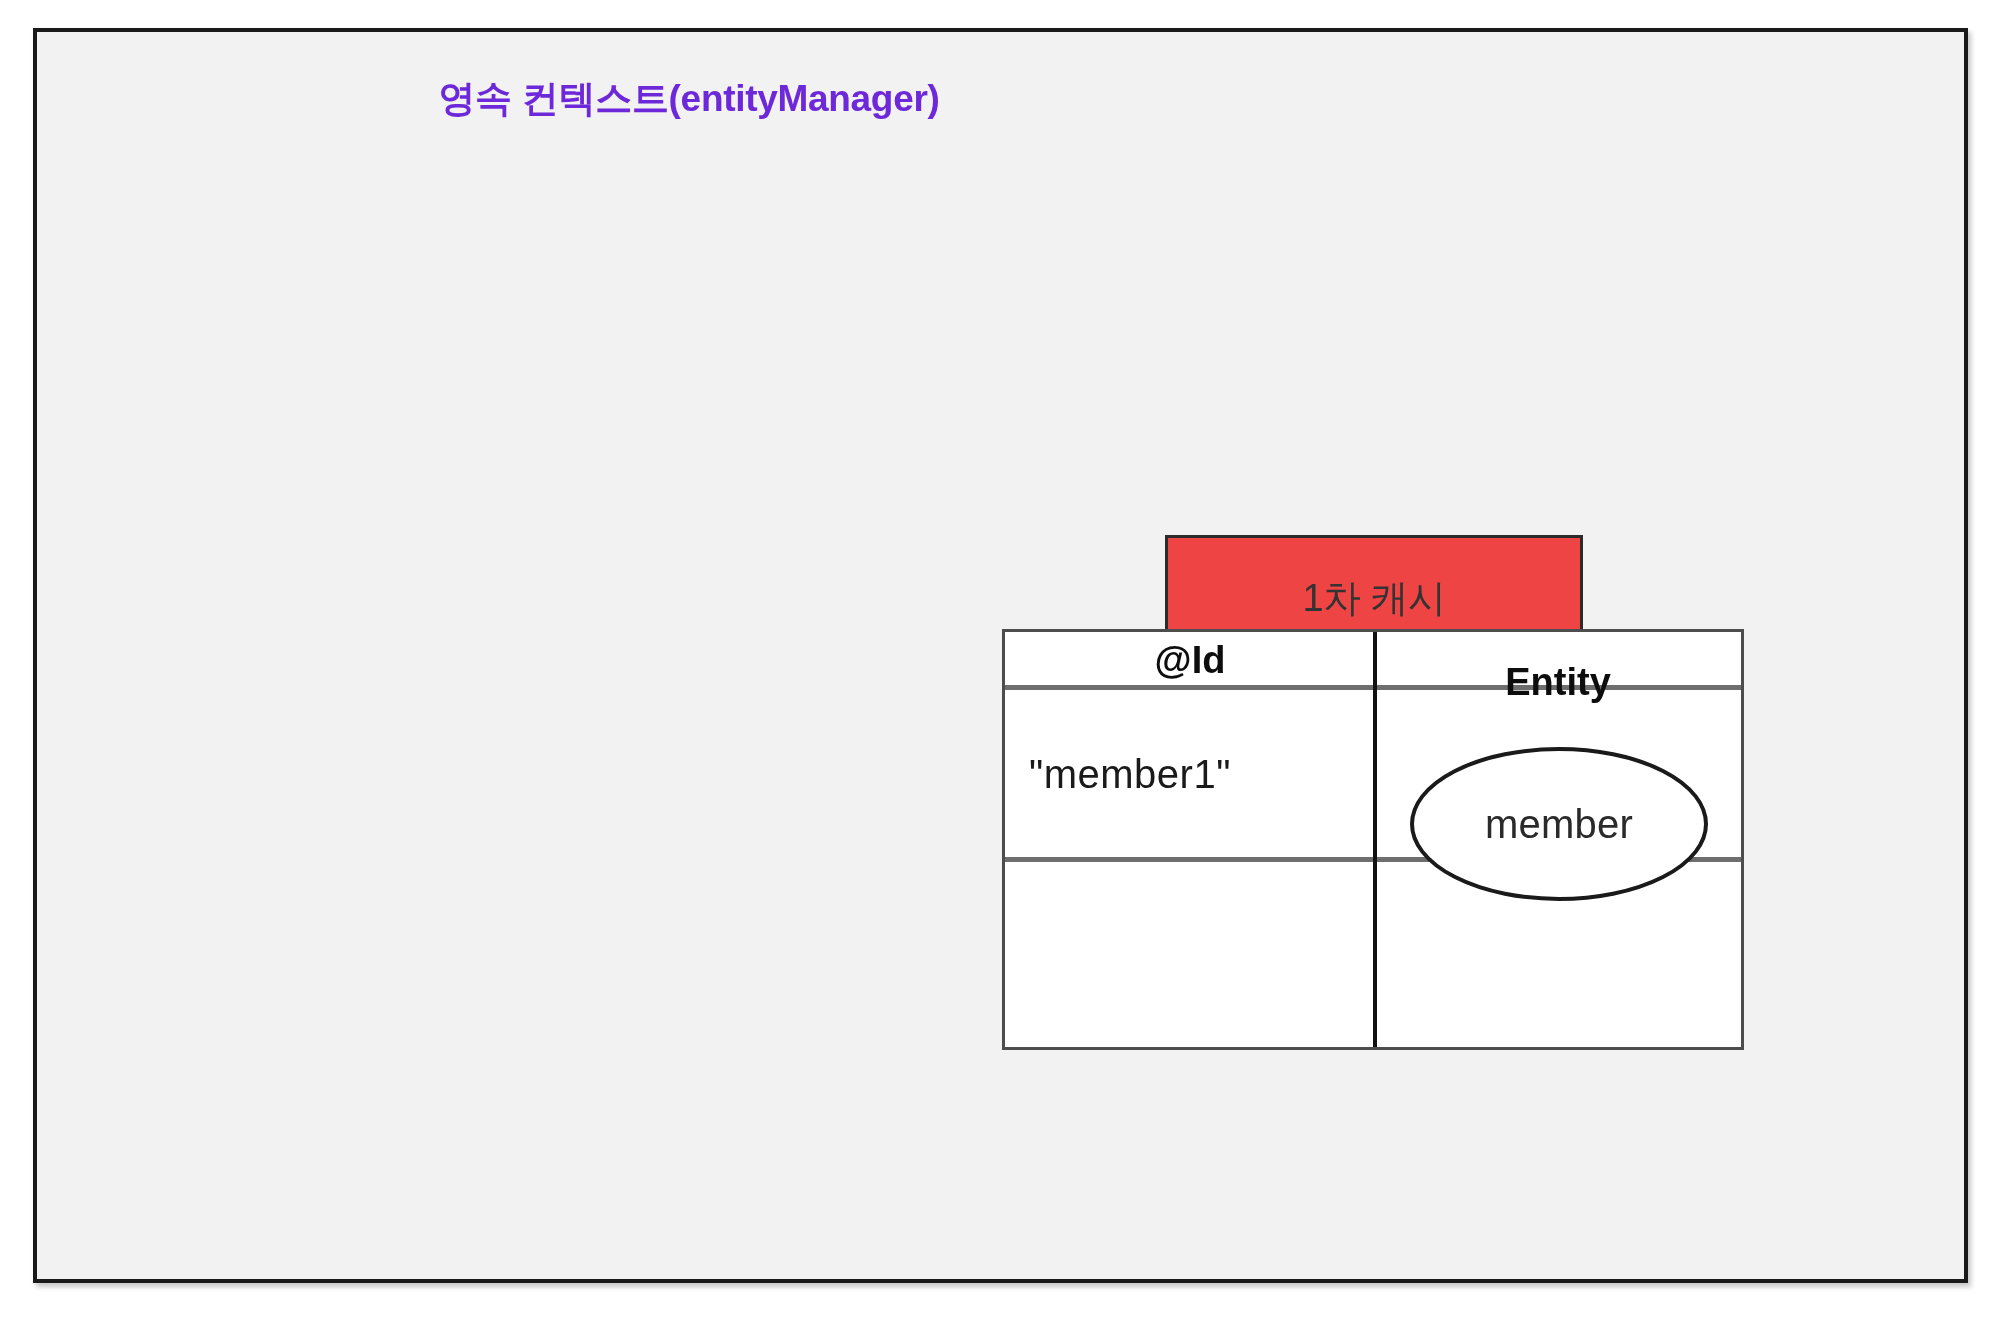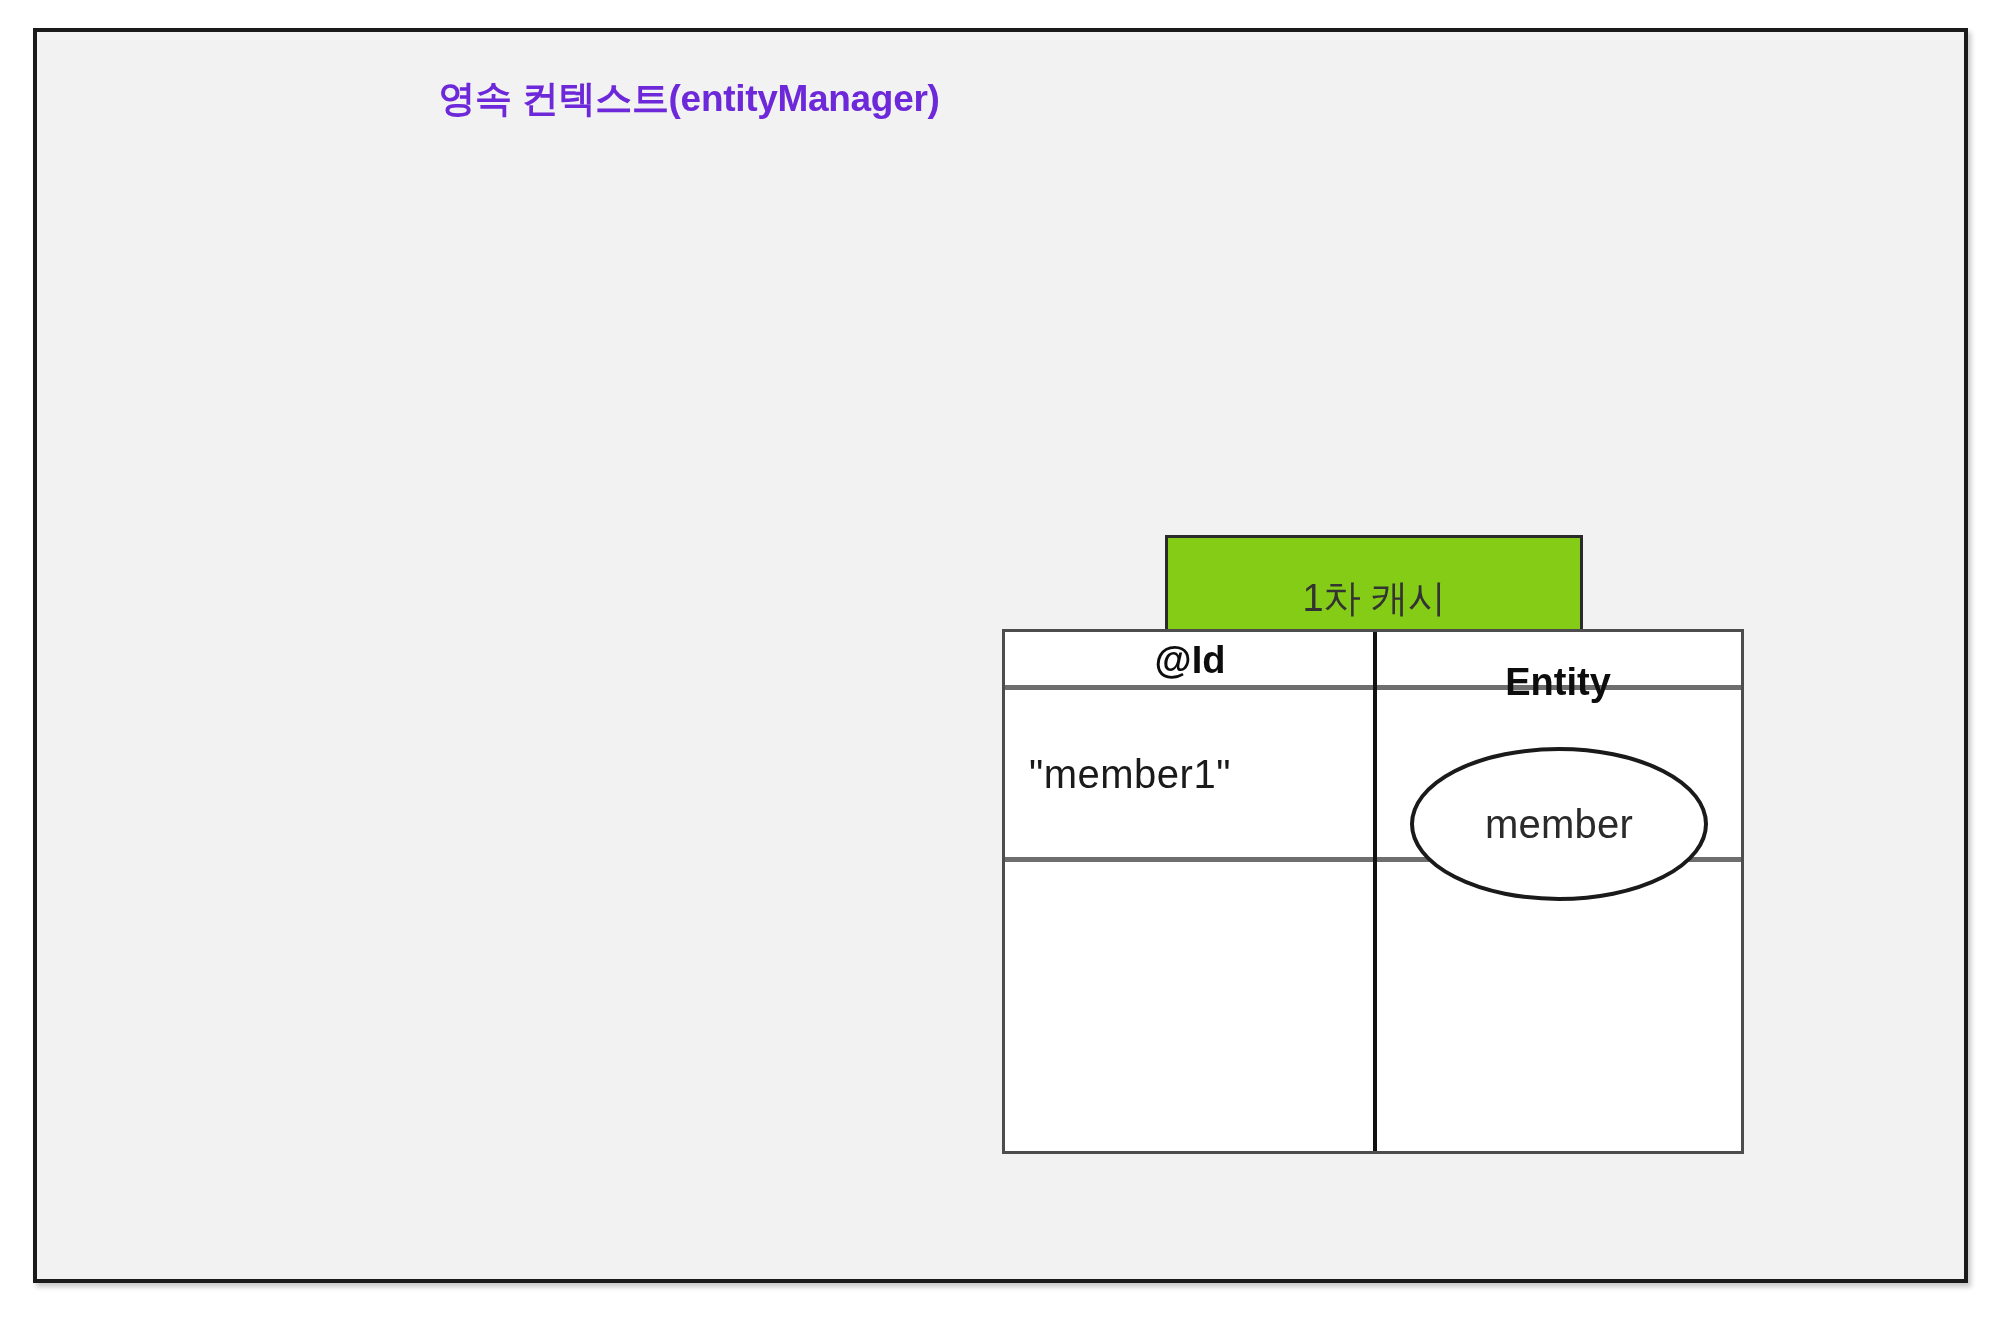--- a/index.html
+++ b/index.html
@@ -48,42 +48,42 @@
     margin-left: 32px;
   }
 
   
   .cache-label-box {
     position: absolute;
     left: 1128px;
     top: 503px;
     width: 418px;
     height: 124px;
-    background: #84cc16;
+    background: #ef4444;
     border: 3px solid #2b2b2b;
     border-bottom: none;
     box-sizing: border-box;
     display: flex;
     align-items: center;
     justify-content: center;
   }
   .cache-label-text {
     font-size: 38px;
     color: #333333;
     white-space: nowrap;
     letter-spacing: -0.5px;
   }
 
   
   .cache-table {
     position: absolute;
     left: 965px;
     top: 597px;
     width: 742px;
-    height: 525px;
+    height: 421px;
     background: #ffffff;
     border: 3px solid #4d4d4d;
     box-sizing: border-box;
   }
 
   .tbl-row {
     position: absolute;
     left: 0;
     width: 100%;
     box-sizing: border-box;

